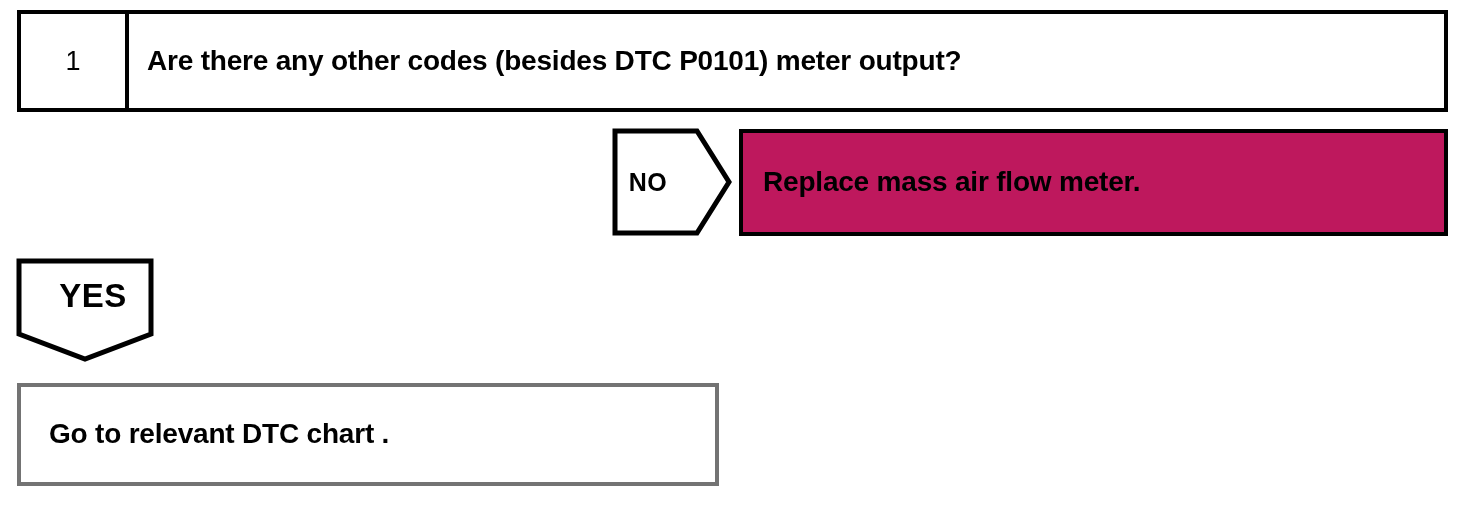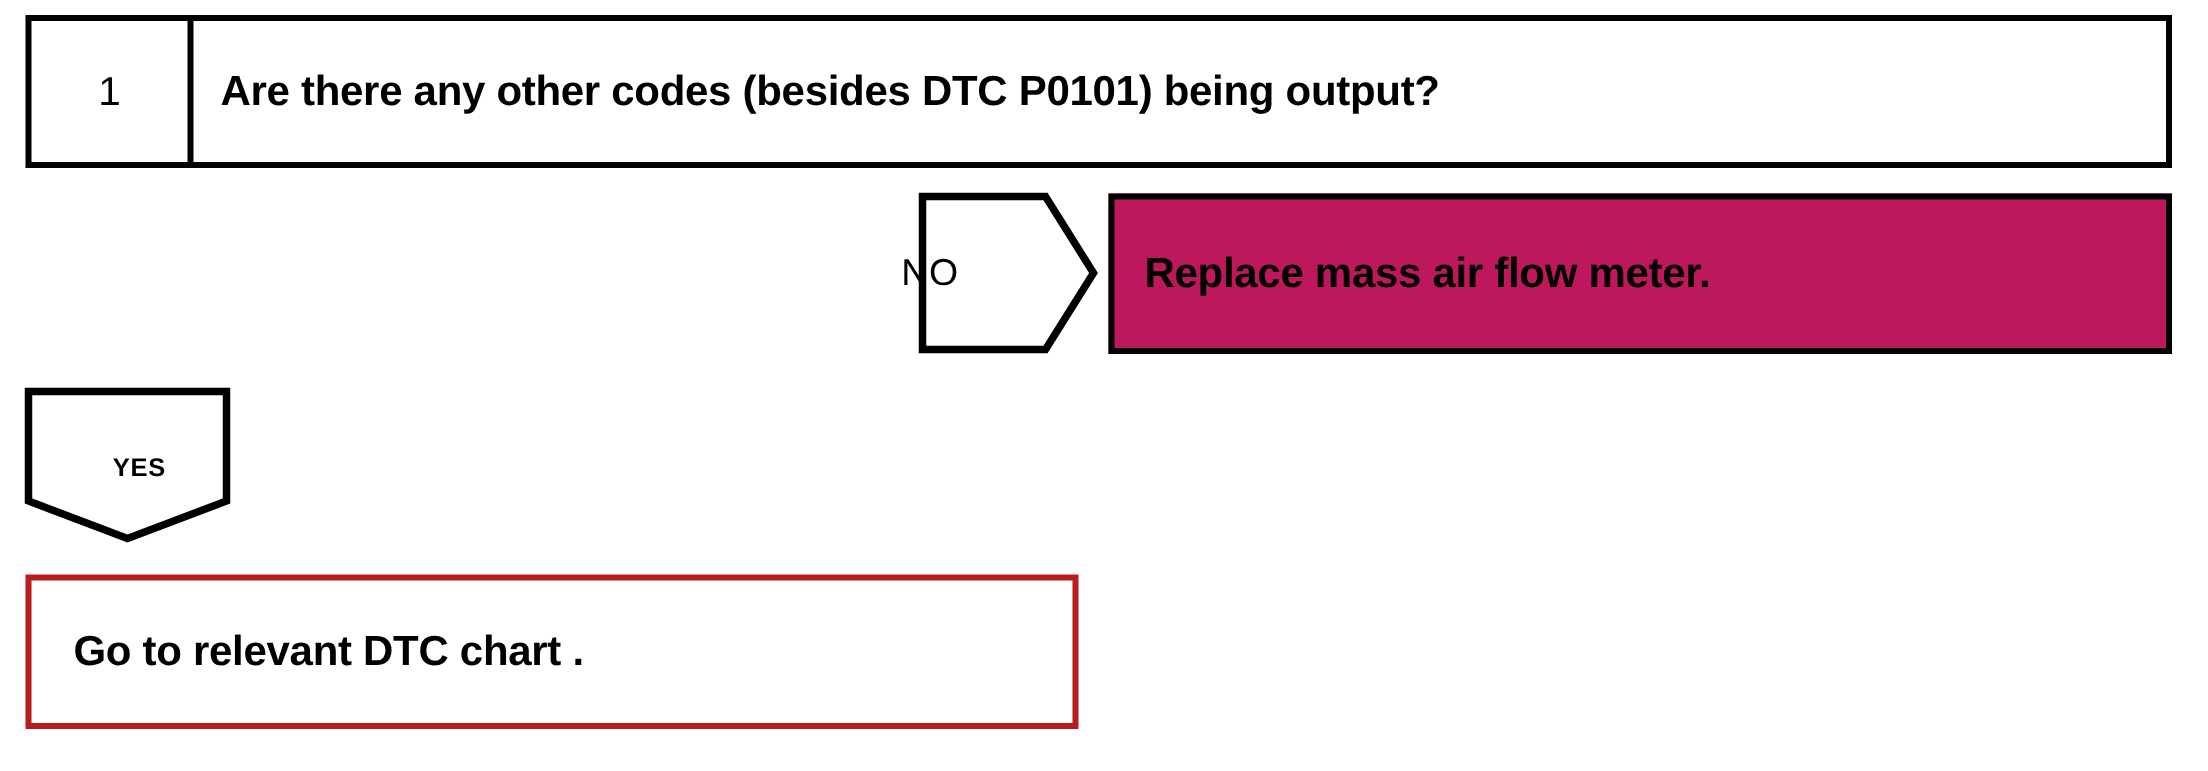--- a/index.html
+++ b/index.html
@@ -71,29 +71,29 @@
     width: 120px;
     height: 108px;
   }
   .branch-no-arrow svg {
     display: block;
     width: 120px;
     height: 108px;
   }
   .branch-no-label {
     position: absolute;
-    left: 576px;
+    left: 604px;
     top: 128px;
     width: 88px;
     height: 108px;
     display: flex;
     align-items: center;
     justify-content: center;
     font-size: 25px;
-    font-weight: normal;
+    font-weight: bold;
     letter-spacing: 0.5px;
   }
   .action-box-no {
     position: absolute;
     left: 739px;
     top: 129px;
     width: 709px;
     height: 107px;
     border: 4px solid #000;
     box-sizing: border-box;
@@ -125,52 +125,51 @@
   }
   .branch-yes-label {
     position: absolute;
     left: 16px;
     top: 258px;
     width: 138px;
     height: 76px;
     display: flex;
     align-items: center;
     justify-content: center;
-    font-size: 17px;
+    font-size: 33px;
     font-weight: bold;
     letter-spacing: 0.5px;
     padding-left: 16px;
     box-sizing: border-box;
-    margin-top: 16px;
   }
   .action-box-yes {
     position: absolute;
     left: 17px;
     top: 383px;
     width: 702px;
     height: 103px;
-    border: 4px solid #b91c1c;
+    border: 4px solid #737373;
     box-sizing: border-box;
     display: flex;
     align-items: center;
     padding-left: 28px;
     background: #fff;
   }
 </style>
 </head>
 <body>
 
 <div id="canvas">
 
   <div class="step-row">
     <div class="step-number-cell">
       <span class="step-number">1</span>
     </div>
     <div class="step-question-cell">
-      <span class="step-question">Are there any other codes (besides DTC P0101) being output?</span>
+      <span class="step-question">Are there any other codes (besides DTC P0101) meter output?</span>
     </div>
   </div>
 
   <div class="branch-no-arrow">
     <svg viewBox="0 0 120 108" xmlns="http://www.w3.org/2000/svg" aria-hidden="true">
       <polygon points="3,3 85,3 117,54 85,105 3,105" fill="#ffffff" stroke="#000000" stroke-width="5" stroke-linejoin="miter"></polygon>
     </svg>
   </div>
   <div class="branch-no-label">NO</div>
 

